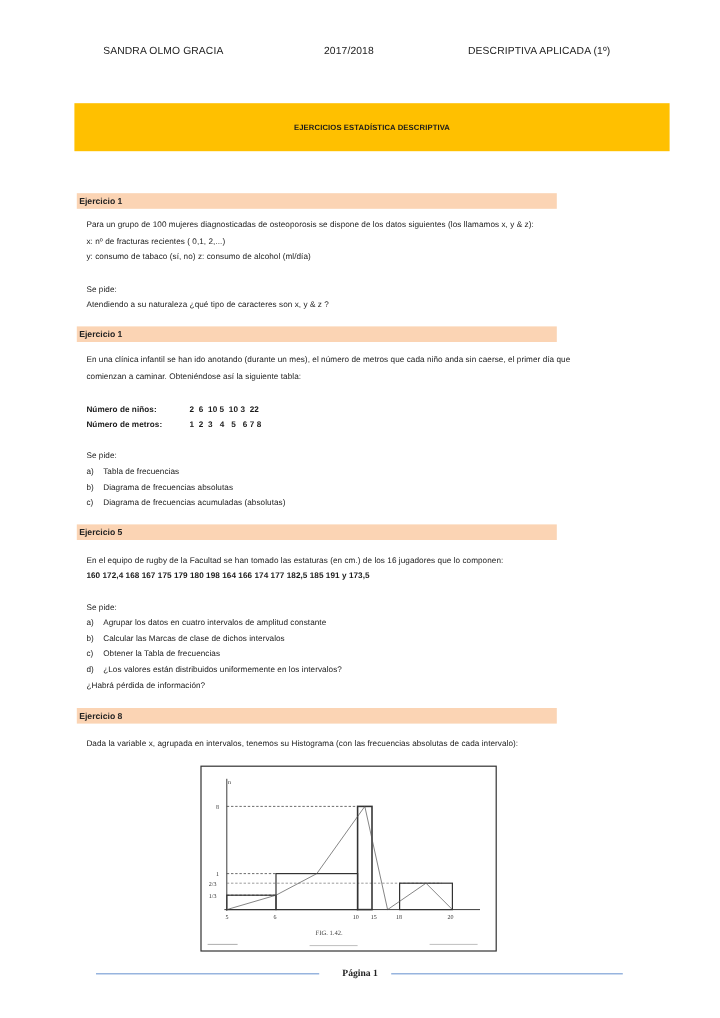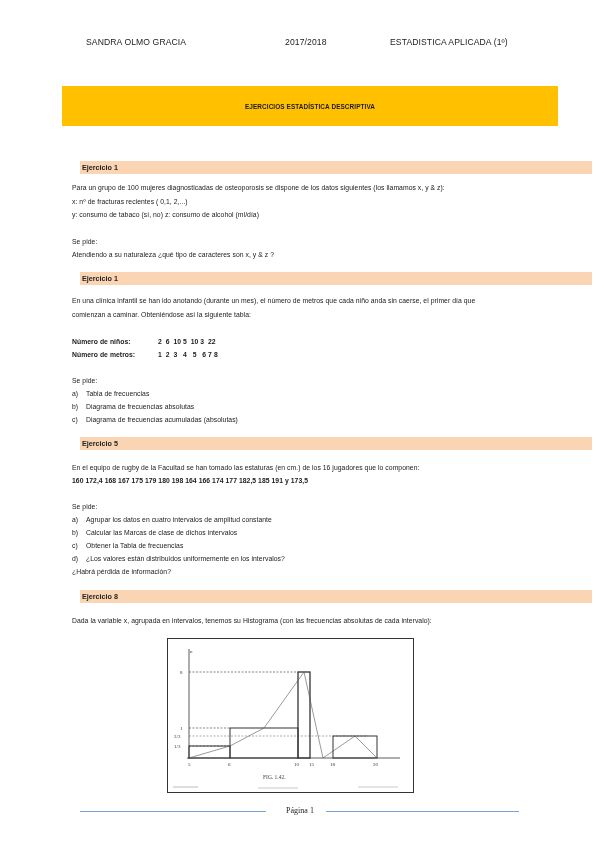--- a/index.html
+++ b/index.html
@@ -3,37 +3,37 @@
 <meta charset="utf-8">
 <style>
   html, body { margin:0; padding:0; background:#ffffff; }
   body { width:600px; height:848px; position:relative; overflow:hidden;
          font-family:"Liberation Sans", sans-serif; color:#111; }
   .header { position:absolute; top:37px; left:0; width:600px; height:14px; font-size:8.6px; color:#222; letter-spacing:0.1px; }
   .header span { position:absolute; top:0; white-space:nowrap; }
   .banner { position:absolute; left:62px; top:86px; width:496px; height:40px; background:#ffc000;
             display:flex; align-items:center; justify-content:center; }
   .banner-title { font-size:6.4px; font-weight:bold; color:#1a1a1a; letter-spacing:0.1px; }
-  .sec-head { position:absolute; left:80px; width:512px; height:13px; background:#fbd4b4; }
+  .sec-head { position:absolute; left:64px; width:400px; height:13px; background:#fbd4b4; }
   .sec-head span { position:absolute; left:2px; top:2px; font-size:7.2px; font-weight:bold; color:#222; }
   .line { position:absolute; left:72px; font-size:6.8px; color:#1a1a1a; white-space:nowrap; letter-spacing:0.05px; }
   .bold { font-weight:bold; }
   .li-mark { display:inline-block; width:14px; }
   .figure { position:absolute; left:167px; top:638px; width:245px; height:153px; border:1px solid #333; background:#fff; }
   .footer-line { position:absolute; top:811px; height:1px; background:#7ea2d6; }
-  .footer-text { position:absolute; top:806px; left:0; width:600px; text-align:center; font-size:8px; font-weight:normal;
+  .footer-text { position:absolute; top:806px; left:0; width:600px; text-align:center; font-size:8px; font-weight:bold;
                  font-family:"Liberation Serif", serif; color:#222; }
 </style>
 </head>
 <body>
 
 <div class="header">
   <span style="left:86px">SANDRA OLMO GRACIA</span>
-  <span style="left:285px">2017/2018</span>
-  <span style="left:390px">ESTADISTICA APLICADA (1º)</span>
+  <span style="left:270px">2017/2018</span>
+  <span style="left:390px">DESCRIPTIVA APLICADA (1º)</span>
 </div>
 
 <div class="banner">
   <span class="banner-title">EJERCICIOS ESTADÍSTICA DESCRIPTIVA</span>
 </div>
 
 <div class="sec-head" style="top:161px">
   <span>Ejercicio 1</span>
 </div>
 <div class="line" style="top:184px">Para un grupo de 100 mujeres diagnosticadas de osteoporosis se dispone de los datos siguientes (los llamamos x, y &amp; z):</div>

